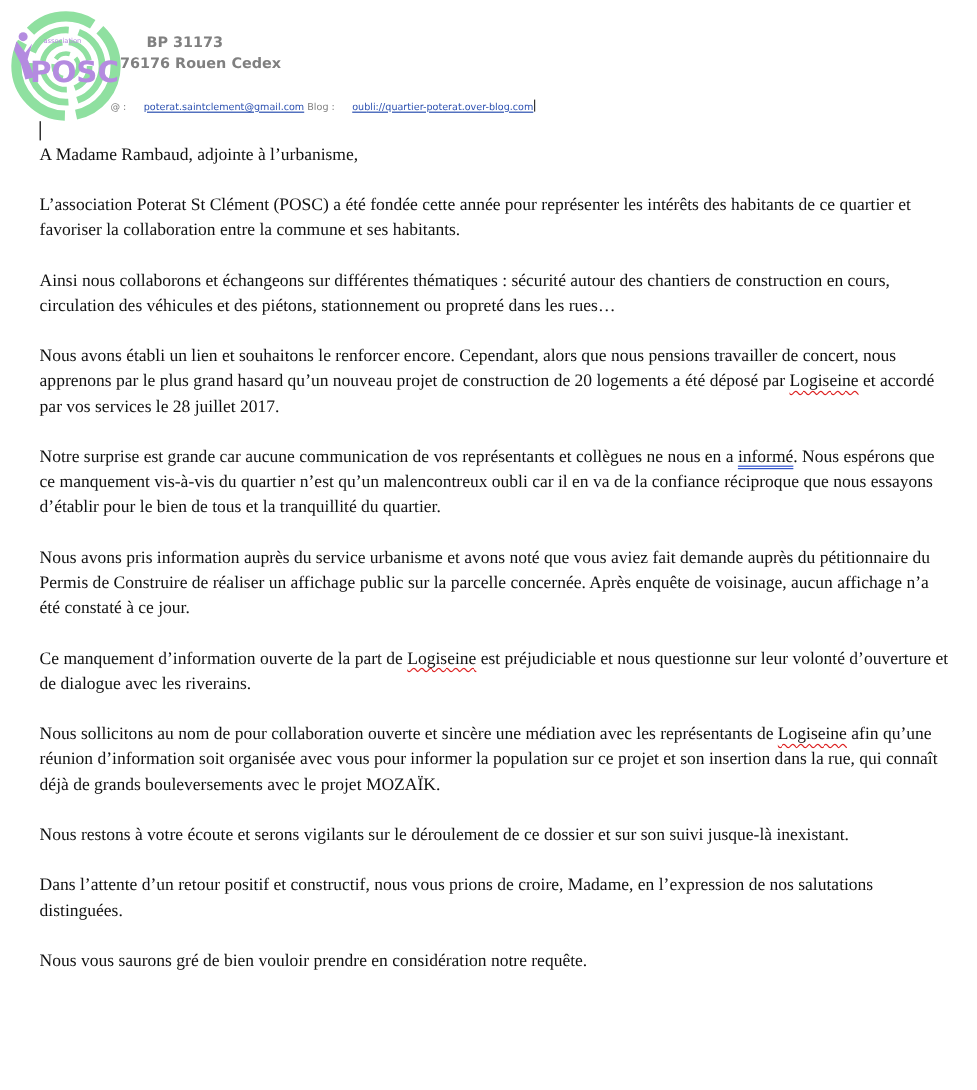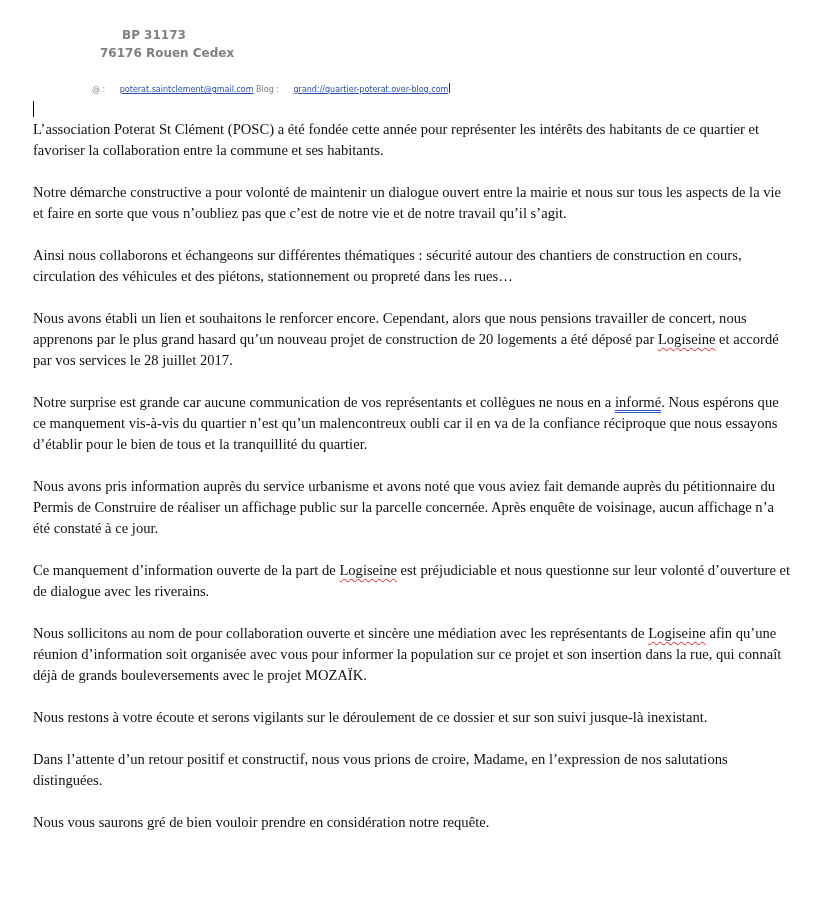--- a/index.html
+++ b/index.html
@@ -27,36 +27,52 @@
     .letter p { margin-bottom: 21px; }
     .letter p.salutation { margin-bottom: 21px; }
 
     .spell { text-decoration: underline wavy #d22; text-decoration-thickness: 1px; text-underline-offset: 3px; }
     .grammar { text-decoration: underline double #3355cc; text-decoration-thickness: 1px; text-underline-offset: 3px; }
   </style>
 </head>
 <body>
 
 <div class="header">
+  <div class="logo">
+    <svg viewBox="0 0 100 100">
+      <g fill="none" stroke="#8fe0a0" stroke-linecap="butt">
+        <circle cx="50" cy="50" r="44" stroke-width="9" stroke-dasharray="60 10 90 12 60 8"></circle>
+        <circle cx="50" cy="50" r="32" stroke-width="6" stroke-dasharray="40 8 55 10 40 9"></circle>
+        <circle cx="50" cy="50" r="21" stroke-width="5" stroke-dasharray="25 7 30 8 25 6"></circle>
+        <circle cx="50" cy="50" r="11" stroke-width="4" stroke-dasharray="14 6 16 5"></circle>
+      </g>
+      <g fill="#b48be0">
+        <path d="M6 28 L14 38 L20 30 L16 44 L22 60 L14 62 L10 48 L4 36 Z"></path>
+        <circle cx="12" cy="24" r="4"></circle>
+      </g>
+      <text x="18" y="64" font-family="DejaVu Sans, sans-serif" font-weight="bold" font-size="26" fill="#b48be0">POSC</text>
+      <text x="30" y="30" font-family="DejaVu Sans, sans-serif" font-size="6" fill="#b48be0">association</text>
+    </svg>
+  </div>
 
   <div class="org-block">
     <div class="org-line bp">BP 31173</div>
     <div class="org-line">76176 Rouen Cedex</div>
   </div>
 
   <div class="contact">
-    <span>@ : </span><a>poterat.saintclement@gmail.com</a><span> Blog : </span><a>grand://quartier-poterat.over-blog.com</a><span class="caret-end"></span>
+    <span>@ : </span><a>poterat.saintclement@gmail.com</a><span> Blog : </span><a>oubli://quartier-poterat.over-blog.com</a><span class="caret-end"></span>
   </div>
 </div>
 
 <div class="cursor"></div>
 
 <div class="letter">
+  <p class="salutation">A Madame Rambaud, adjointe à l’urbanisme,</p>
   <p>L’association Poterat St Clément (POSC) a été fondée cette année pour représenter les intérêts des habitants de ce quartier et favoriser la collaboration entre la commune et ses habitants.</p>
-  <p>Notre démarche constructive a pour volonté de maintenir un dialogue ouvert entre la mairie et nous sur tous les aspects de la vie et faire en sorte que vous n’oubliez pas que c’est de notre vie et de notre travail qu’il s’agit.</p>
   <p>Ainsi nous collaborons et échangeons sur différentes thématiques : sécurité autour des chantiers de construction en cours, circulation des véhicules et des piétons, stationnement ou propreté dans les rues…</p>
   <p><span>Nous avons établi un lien et souhaitons le renforcer encore. Cependant, alors que nous pensions travailler de concert, nous apprenons par le plus grand hasard qu’un nouveau projet de construction de 20 logements a été déposé par </span><span class="spell">Logiseine</span><span> et accordé par vos services le 28 juillet 2017.</span></p>
   <p><span>Notre surprise est grande car aucune communication de vos représentants et collègues ne nous en a </span><span class="grammar">informé</span><span>. Nous espérons que ce manquement vis-à-vis du quartier n’est qu’un malencontreux oubli car il en va de la confiance réciproque que nous essayons d’établir pour le bien de tous et la tranquillité du quartier.</span></p>
   <p>Nous avons pris information auprès du service urbanisme et avons noté que vous aviez fait demande auprès du pétitionnaire du Permis de Construire de réaliser un affichage public sur la parcelle concernée. Après enquête de voisinage, aucun affichage n’a été constaté à ce jour.</p>
   <p><span>Ce manquement d’information ouverte de la part de </span><span class="spell">Logiseine</span><span> est préjudiciable et nous questionne sur leur volonté d’ouverture et de dialogue avec les riverains.</span></p>
   <p><span>Nous sollicitons au nom de pour collaboration ouverte et sincère une médiation avec les représentants de </span><span class="spell">Logiseine</span><span> afin qu’une réunion d’information soit organisée avec vous pour informer la population sur ce projet et son insertion dans la rue, qui connaît déjà de grands bouleversements avec le projet MOZAÏK.</span></p>
   <p>Nous restons à votre écoute et serons vigilants sur le déroulement de ce dossier et sur son suivi jusque-là inexistant.</p>
   <p>Dans l’attente d’un retour positif et constructif, nous vous prions de croire, Madame, en l’expression de nos salutations distinguées.</p>
   <p>Nous vous saurons gré de bien vouloir prendre en considération notre requête.</p>
 </div>

